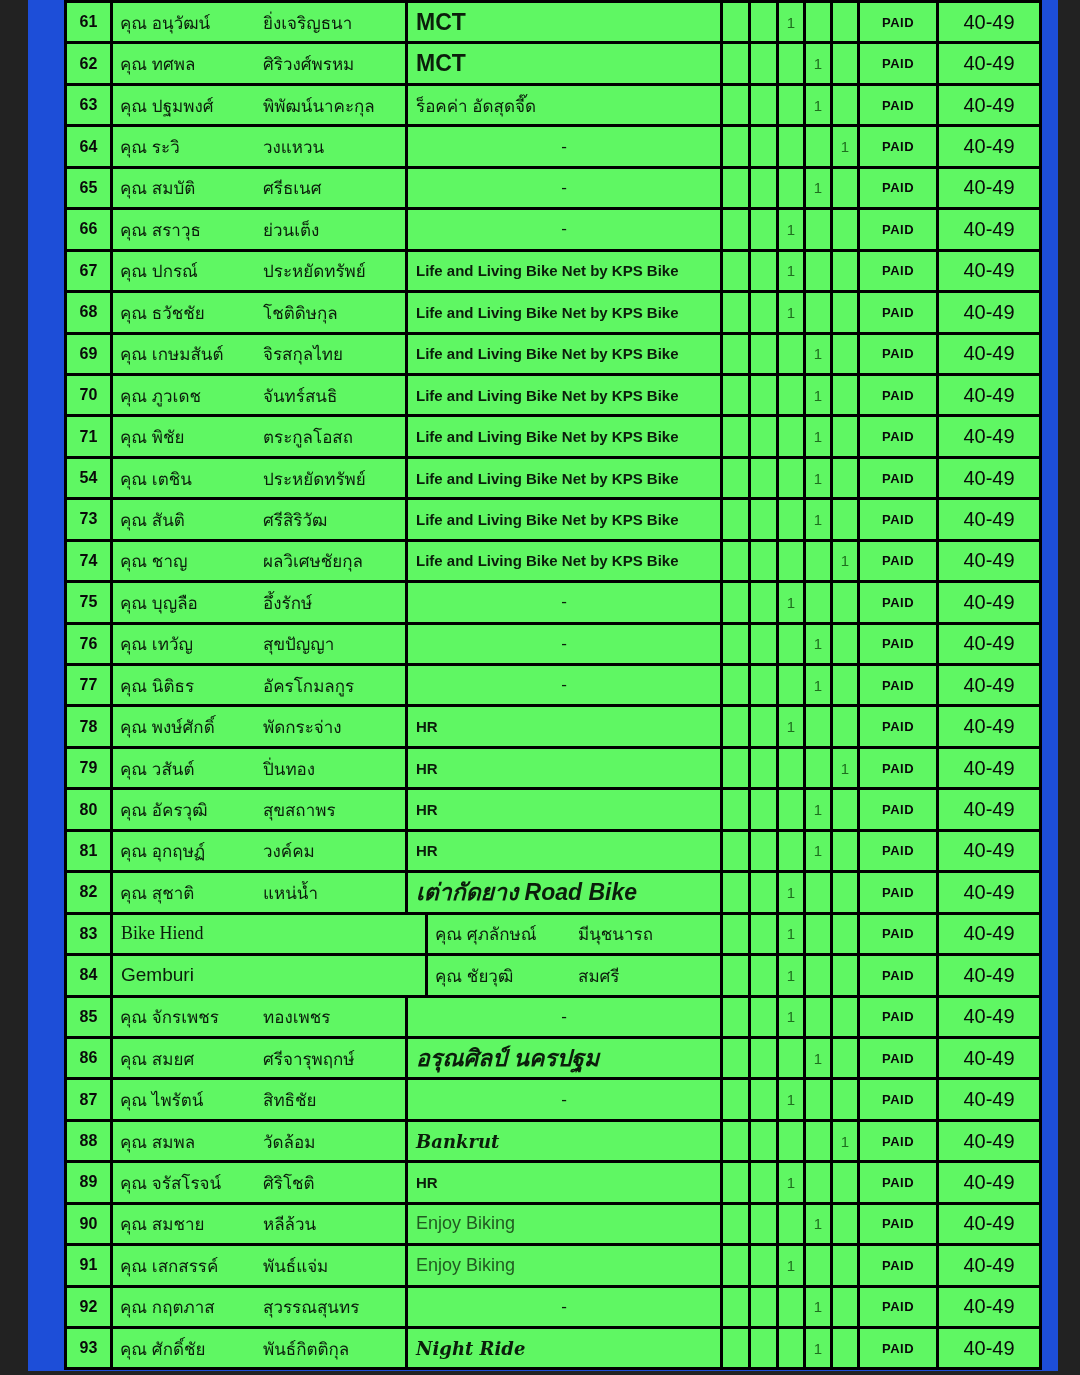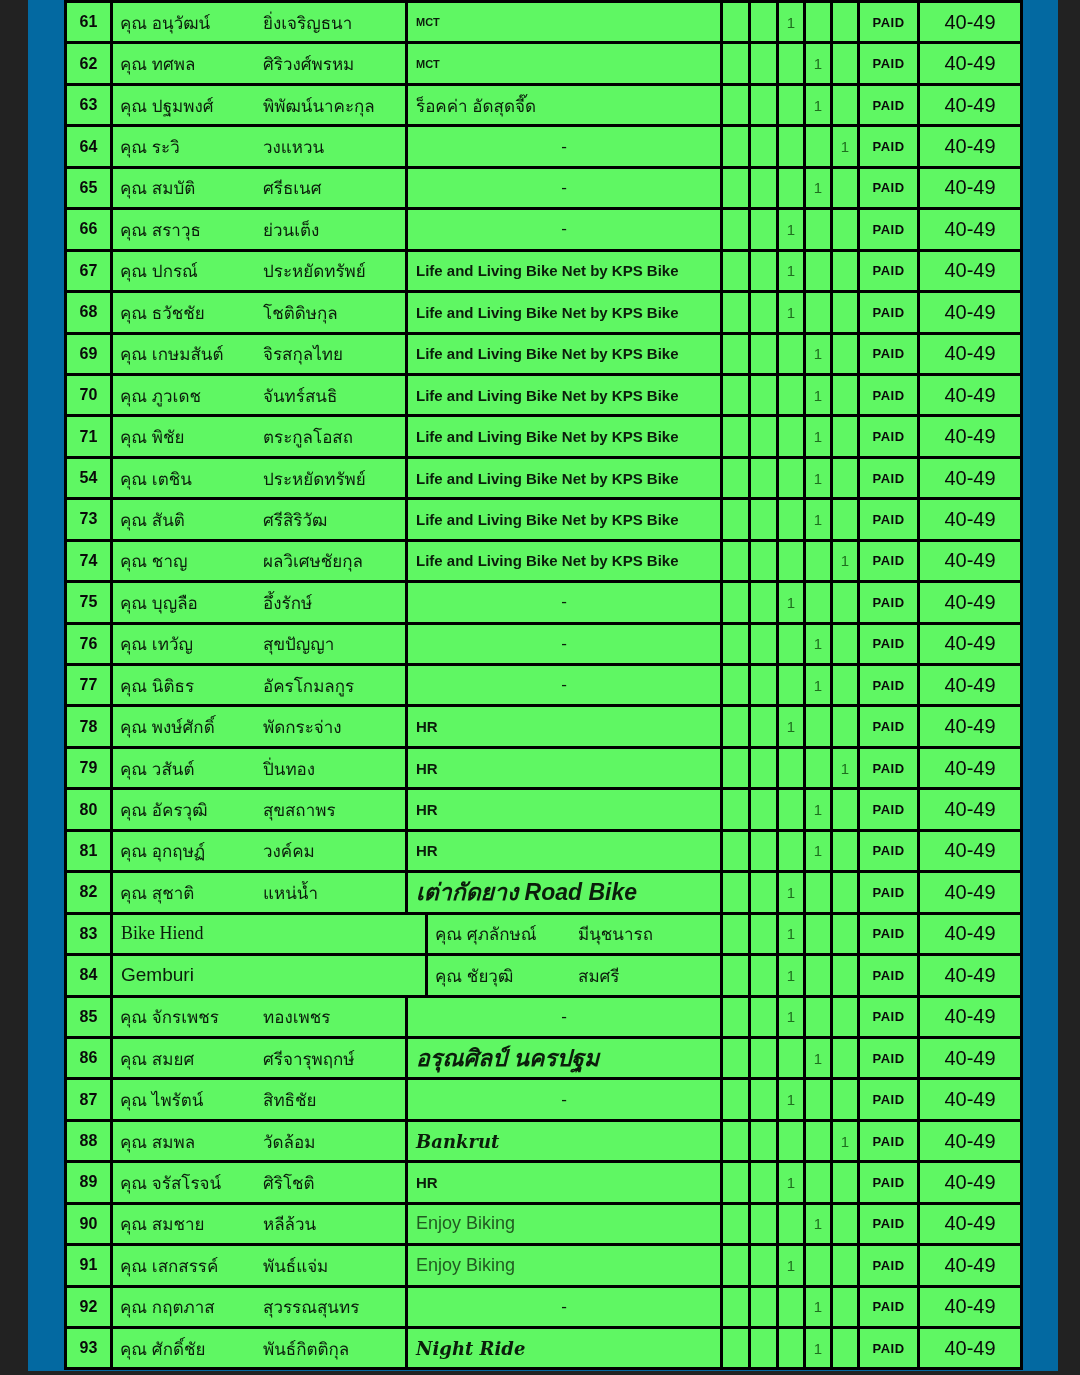--- a/index.html
+++ b/index.html
@@ -1,19 +1,19 @@
 <!DOCTYPE html>
 <html><head>
 <meta charset="utf-8">
 <style>
   html,body{margin:0;padding:0;}
   .page{
     position:relative;
     width:1080px;height:1375px;
-    background:#0369a1;
+    background:#1d4ed8;
     overflow:hidden;
     font-family:"Liberation Sans","DejaVu Sans",sans-serif;
   }
   .bar{position:absolute;background:#222222;}
   .bar-left{left:0;top:0;width:28px;height:1375px;}
   .bar-right{right:0;top:0;width:22px;height:1375px;}
   .bar-bottom{left:0;top:1371px;width:1080px;height:4px;}
 
   .sheet{
     position:absolute;left:64px;top:0;
@@ -30,25 +30,25 @@
     overflow:hidden;
     white-space:nowrap;
   }
   .c-num{width:46px;justify-content:center;font-size:16px;font-weight:600;color:#0a0a0a;}
   .c-name{width:295px;padding-left:7px;font-size:17px;}
   .c-name .fname{display:inline-block;width:143px;}
   .c-name .lname{display:inline-block;}
   .c-team{width:315px;padding-left:8px;font-size:17px;}
   .c-n{width:28px;justify-content:center;font-size:15px;color:#1e6e1e;}
   .c-n3,.c-n4,.c-n5{width:27px;}
-  .c-paid{width:60px;justify-content:center;font-size:13px;font-weight:600;letter-spacing:.5px;color:#0a0a0a;}
+  .c-paid{width:79px;justify-content:center;font-size:13px;font-weight:600;letter-spacing:.5px;color:#0a0a0a;}
   .c-cat{width:103px;justify-content:center;font-size:20px;color:#0a0a0a;}
 
   
-  .ts-bold{font-weight:bold;font-size:11px;}
+  .ts-bold{font-weight:bold;font-size:23px;}
   .ts-bold-small{font-weight:bold;font-size:15px;}
   .ts-thai{font-weight:normal;font-size:17px;}
   .ts-dash{justify-content:center;padding-left:0;font-size:17px;}
   .ts-bold-italic{font-weight:bold;font-style:italic;font-size:23px;}
   .ts-serif{font-family:"Liberation Serif","DejaVu Serif",serif;font-size:18px;}
   .ts-plain-large{font-size:19px;}
   .ts-plain{font-size:18px;color:#215a21;}
   .ts-script{font-family:"DejaVu Serif","Liberation Serif",serif;font-style:italic;font-weight:bold;font-size:18px;}
 </style>
 </head>

